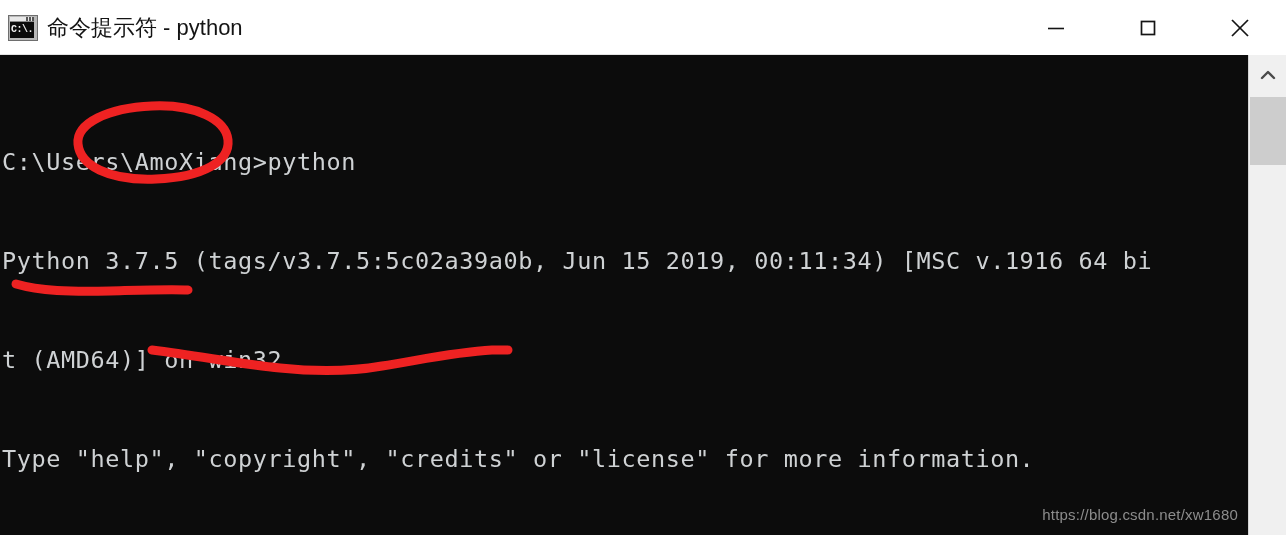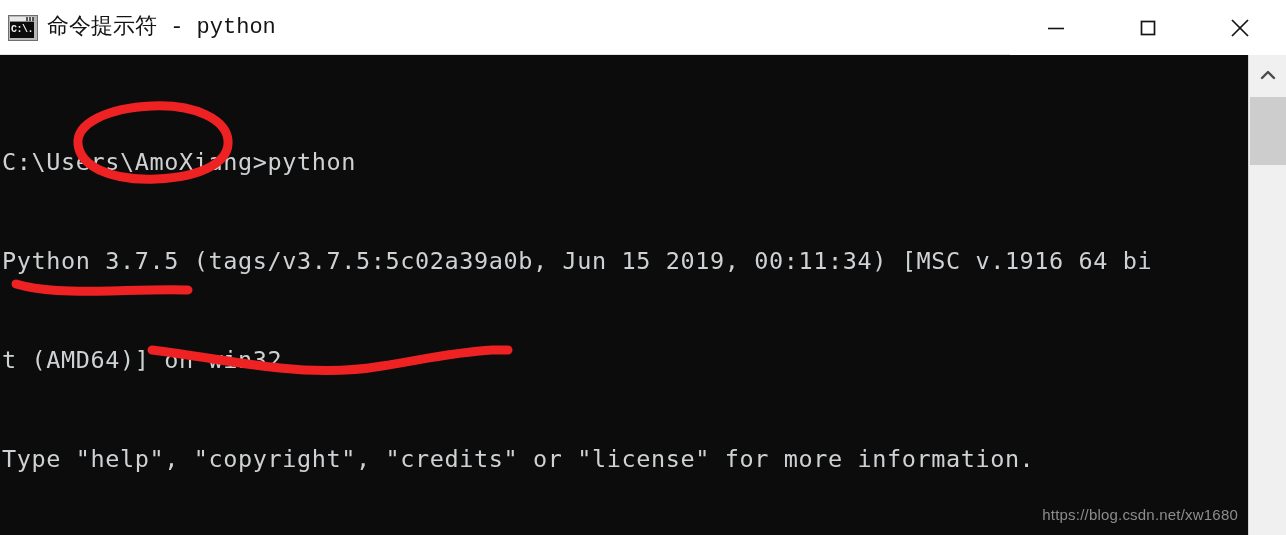--- a/index.html
+++ b/index.html
@@ -83,21 +83,21 @@
     letter-spacing: -0.5px;
     padding-left: 1px;
     box-sizing: border-box;
     overflow: hidden;
   }
   #title-text {
     font-size: 22px;
     color: #141414;
     line-height: 55px;
     white-space: nowrap;
-    font-family: Liberation Mono, monospace;
+    font-family: Liberation Sans, sans-serif;
   }
 
   #win-controls {
     position: absolute;
     right: 0; top: 0;
     height: 55px;
     display: flex;
   }
   .wbtn {
     width: 92px;

